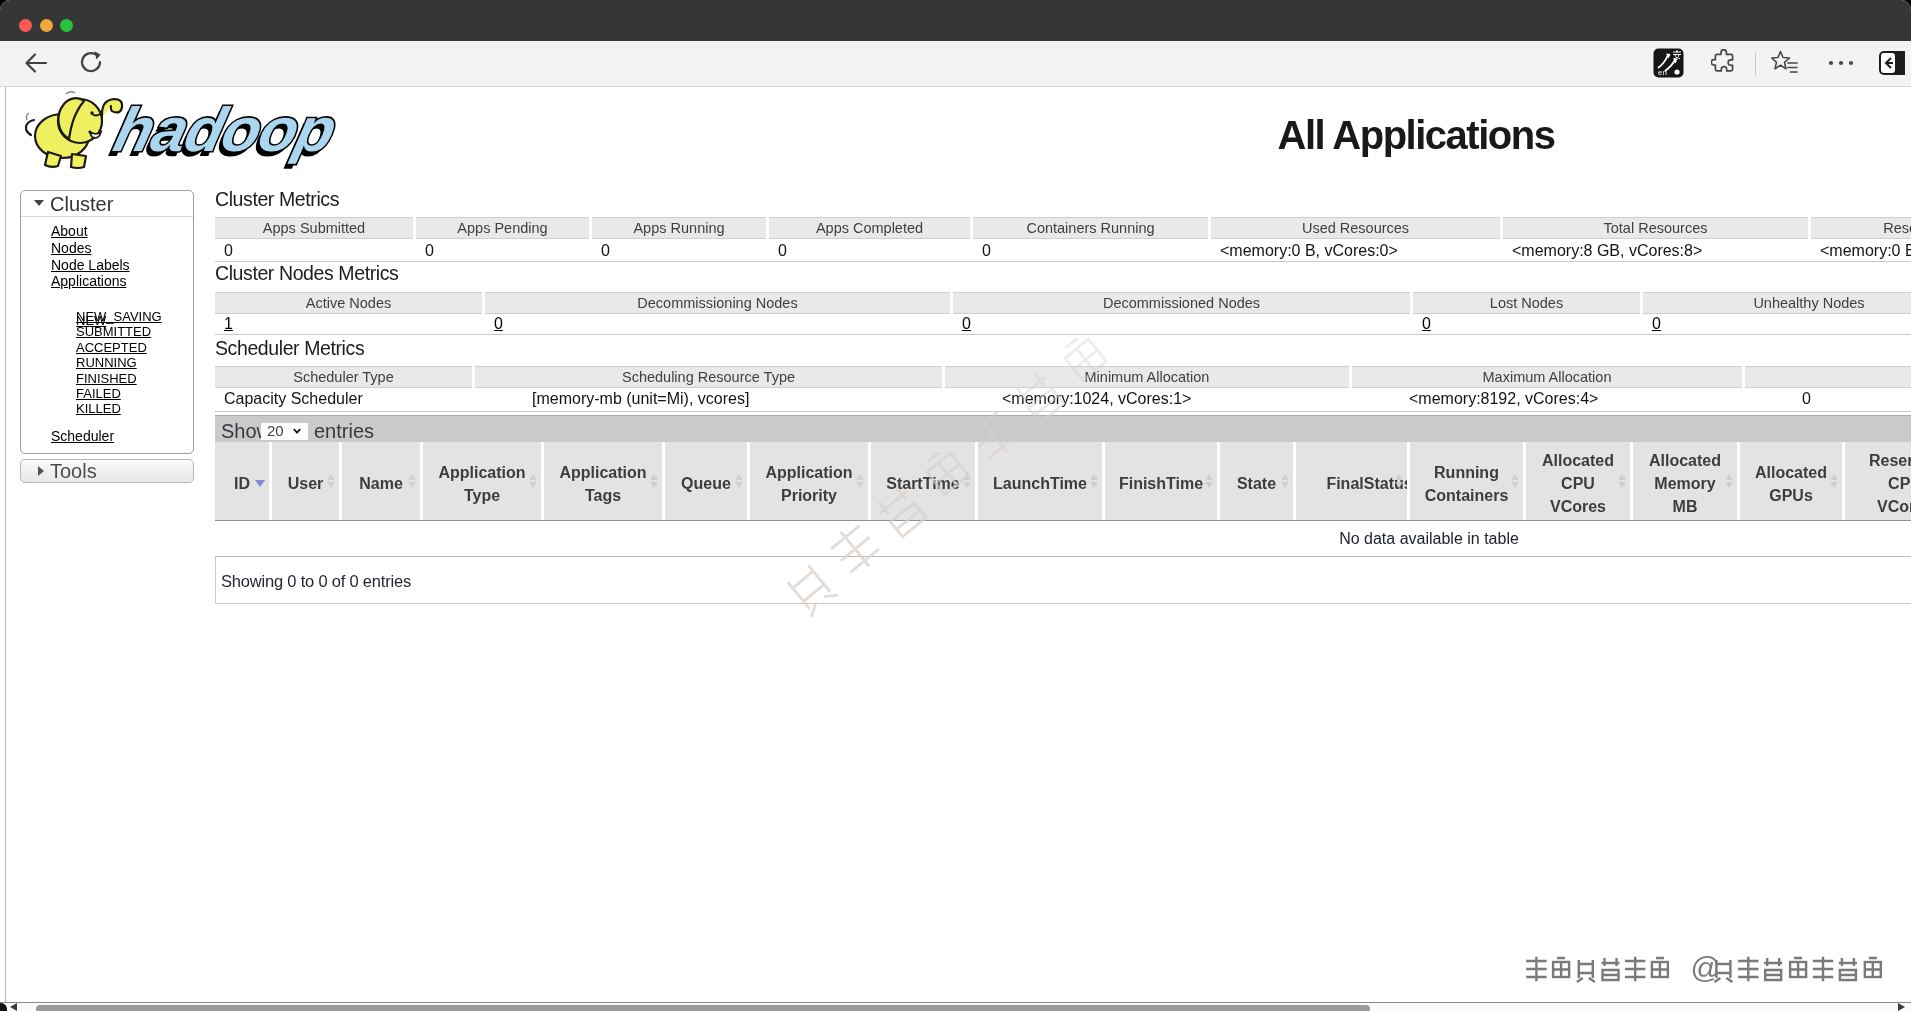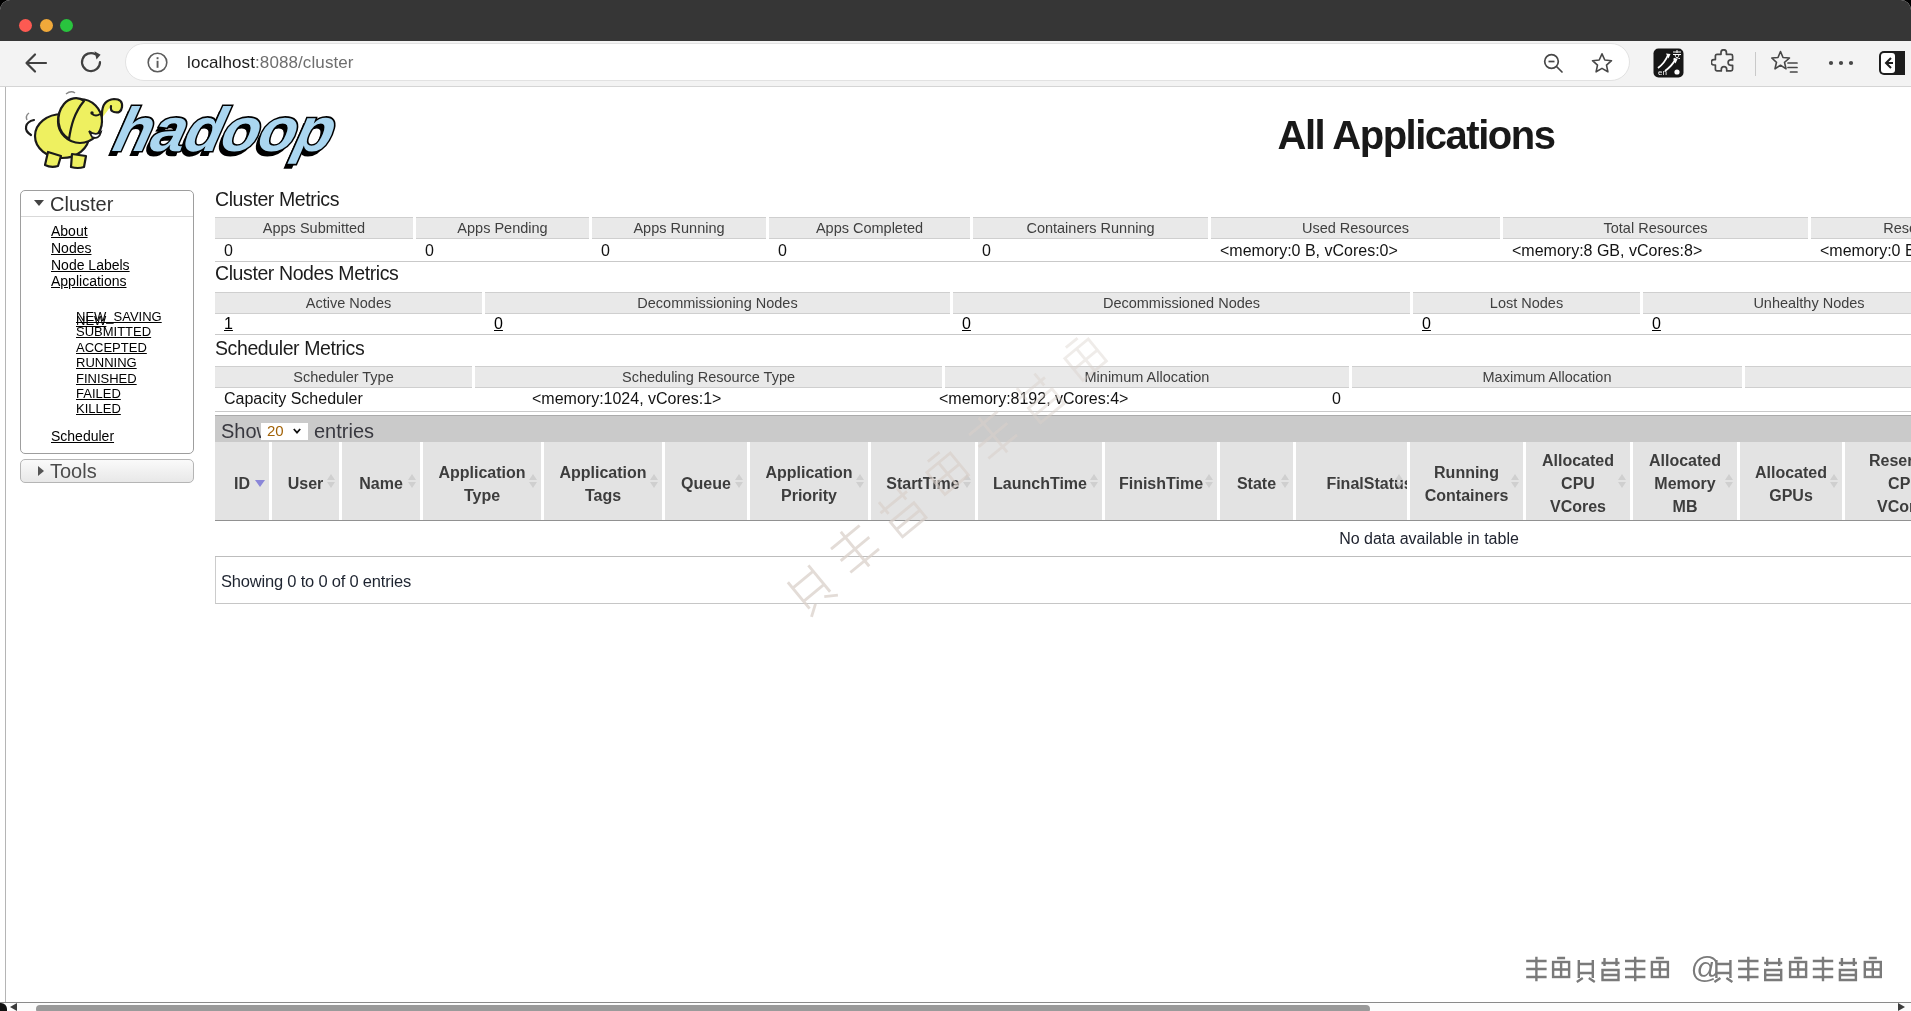--- a/index.html
+++ b/index.html
@@ -32,21 +32,21 @@
 .h2 { position:absolute; font-size:19.5px; letter-spacing:-0.4px; color:#1c1c1c; white-space:nowrap; }
 
 .mrow { position:absolute; left:215px; display:flex; }
 .mrow .th { background:#e9e9e9; border-top:1px solid #cfcfcf; border-bottom:1px solid #cfcfcf; font-size:14.5px; color:#3f3f3f; text-align:center; height:22px; line-height:21px; margin-right:3px; flex:none; overflow:hidden; white-space:nowrap; }
 .td { font-size:16px; color:#131313; height:21px; line-height:20px; padding-left:9px; flex:none; white-space:nowrap; overflow:hidden; }
 .drow { position:absolute; left:215px; border-bottom:1px solid #c9c9c9; display:flex; }
 .ulink { color:#000; text-decoration:underline; }
 
 #showbar { position:absolute; left:215px; top:415px; width:1696px; height:27px; background:#cacaca; border-top:1px solid #ababab; }
 #showbar .lab { position:absolute; top:4px; font-size:20px; color:#38383f; }
-#sel20 { position:absolute; left:46px; top:7px; width:47px; height:17px; background:#fff; font-size:15px; color:#a16207; }
+#sel20 { position:absolute; left:46px; top:7px; width:47px; height:17px; background:#fff; font-size:15px; color:#404040; }
 #sel20 .v { position:absolute; left:6px; top:-1px; }
 #sel20 .chev { position:absolute; right:7px; top:4px; width:8px; height:8px; }
 #bigheader { position:absolute; left:215px; top:442px; width:1696px; height:79px; background:#e3e3e3; border-bottom:1px solid #919191; display:flex; overflow:hidden; }
 #bigheader .th { position:relative; flex:none; margin-right:3px; background:#e3e3e3; padding-top:5px; display:flex; align-items:center; justify-content:center; text-align:center; font-weight:bold; font-size:16px; color:#3d3d3d; line-height:23px; }
 #bigheader .th .gap { position:absolute; right:-3px; top:0; width:3px; height:79px; background:#fff; }
 .sortic { position:absolute; right:2px; top:50%; margin-top:-8px; width:10px; height:16px; opacity:0.85; }
 .sortic:before { content:""; position:absolute; left:0; top:1px; border-left:4px solid transparent; border-right:4px solid transparent; border-bottom:6px solid #cccccc; }
 .sortic:after { content:""; position:absolute; left:0; bottom:1px; border-left:4px solid transparent; border-right:4px solid transparent; border-top:6px solid #cccccc; }
 #nodata { position:absolute; left:215px; top:521px; width:1696px; height:36px; background:#fff; border-bottom:1px solid #bdbdbd; }
 #nodata span { position:absolute; left:1214px; transform:translateX(-50%); top:9px; font-size:16px; color:#202430; }
@@ -62,36 +62,20 @@
     <div class="dot" style="left:60px; background:#29c43e;"></div>
   </div>
   <div id="toolbar">
     <svg style="position:absolute;left:23px;top:9px" width="26" height="26" viewBox="0 0 26 26">
         <path d="M23 13 H4 M12 4.5 L3.5 13 L12 21.5" stroke="#404040" stroke-width="2.2" fill="none" stroke-linecap="round" stroke-linejoin="round"></path>
       </svg>
     <svg style="position:absolute;left:79px;top:9px" width="24" height="24" viewBox="0 0 24 24">
         <path d="M21 12 A 9 9 0 1 1 16.5 4.3" stroke="#404040" stroke-width="2.2" fill="none" stroke-linecap="round"></path>
         <path d="M15.5 1.2 L21.6 4.8 L17.5 9.5 Z" fill="#404040"></path>
       </svg>
-    <div id="pill">
-      <svg style="position:absolute;left:21px;top:8px" width="21" height="21" viewBox="0 0 21 21">
-          <circle cx="10.5" cy="10.5" r="9.3" stroke="#5c5c5c" stroke-width="1.6" fill="none"></circle>
-          <rect x="9.6" y="5.2" width="1.9" height="2" fill="#5c5c5c"></rect>
-          <rect x="9.6" y="8.8" width="1.9" height="7" fill="#5c5c5c"></rect>
-        </svg>
-      <div id="urltext">localhost<span class="gray">:8088/cluster</span></div>
-      <svg style="position:absolute;left:1417px;top:9px" width="21" height="21" viewBox="0 0 21 21">
-          <circle cx="8.5" cy="8.5" r="6.8" stroke="#474747" stroke-width="1.7" fill="none"></circle>
-          <path d="M5.5 8.5 h6" stroke="#474747" stroke-width="1.7"></path>
-          <path d="M13.5 13.5 L19 19" stroke="#474747" stroke-width="1.7" stroke-linecap="round"></path>
-        </svg>
-      <svg style="position:absolute;left:1465px;top:8px" width="22" height="22" viewBox="0 0 22 22">
-          <path d="M11 1.8 L13.8 8 L20.5 8.7 L15.5 13.2 L16.9 19.8 L11 16.4 L5.1 19.8 L6.5 13.2 L1.5 8.7 L8.2 8 Z" stroke="#474747" stroke-width="1.6" fill="none" stroke-linejoin="round"></path>
-        </svg>
-    </div>
     <svg style="position:absolute;left:1653px;top:7px" width="31" height="30" viewBox="0 0 31 30">
         <rect x="0.5" y="0.5" width="30" height="29" rx="5" fill="#161616"></rect>
         <path d="M5 20 C9 17 13 12 15 7" stroke="#fff" stroke-width="1.8" fill="none"></path>
         <path d="M13 5.5 L17.5 6 L15.5 10.5 Z" fill="#fff"></path>
         <path d="M12 23 C16 20 20 16 22 12" stroke="#fff" stroke-width="1.8" fill="none"></path>
         <path d="M20 10.5 L24.5 11 L22.5 15.5 Z" fill="#fff"></path>
         <text x="5" y="26.5" font-size="8" fill="#fff" font-family="Liberation Sans">en</text>
         <path d="M20 4 h8 M20 6.5 h8 M24 2 v3 M22 6.5 c0 3 3 4 5 4 M26 6.5 c0 3 -3 4 -5 4" stroke="#fff" stroke-width="1" fill="none"></path>
         <circle cx="24" cy="24" r="2.6" fill="#fff"></circle>
       </svg>
@@ -206,20 +190,21 @@
   </div>
   <div class="mrow" style="top:366px;">
     <div class="th" style="width:257px;">Scheduler Type</div>
     <div class="th" style="width:467px;">Scheduling Resource Type</div>
     <div class="th" style="width:404px;">Minimum Allocation</div>
     <div class="th" style="width:390px;">Maximum Allocation</div>
     <div class="th" style="width:607px;">Maximum Cluster Application Priority</div>
   </div>
   <div class="drow" style="top:387px;">
     <div class="td" style="width:308px;height:24px;line-height:24px;">Capacity Scheduler</div>
+    <div class="td" style="width:470px;height:24px;line-height:24px;">[memory-mb (unit=Mi), vcores]</div>
     <div class="td" style="width:407px;height:24px;line-height:24px;">&lt;memory:1024, vCores:1&gt;</div>
     <div class="td" style="width:393px;height:24px;line-height:24px;">&lt;memory:8192, vCores:4&gt;</div>
     <div class="td" style="width:610px;height:24px;line-height:24px;">0</div>
   </div>
 
   <div id="showbar">
     <span class="lab" style="left:6px;">Show</span>
     <div id="sel20">
         <span class="v">20</span>
         <svg class="chev" viewBox="0 0 10 10">

